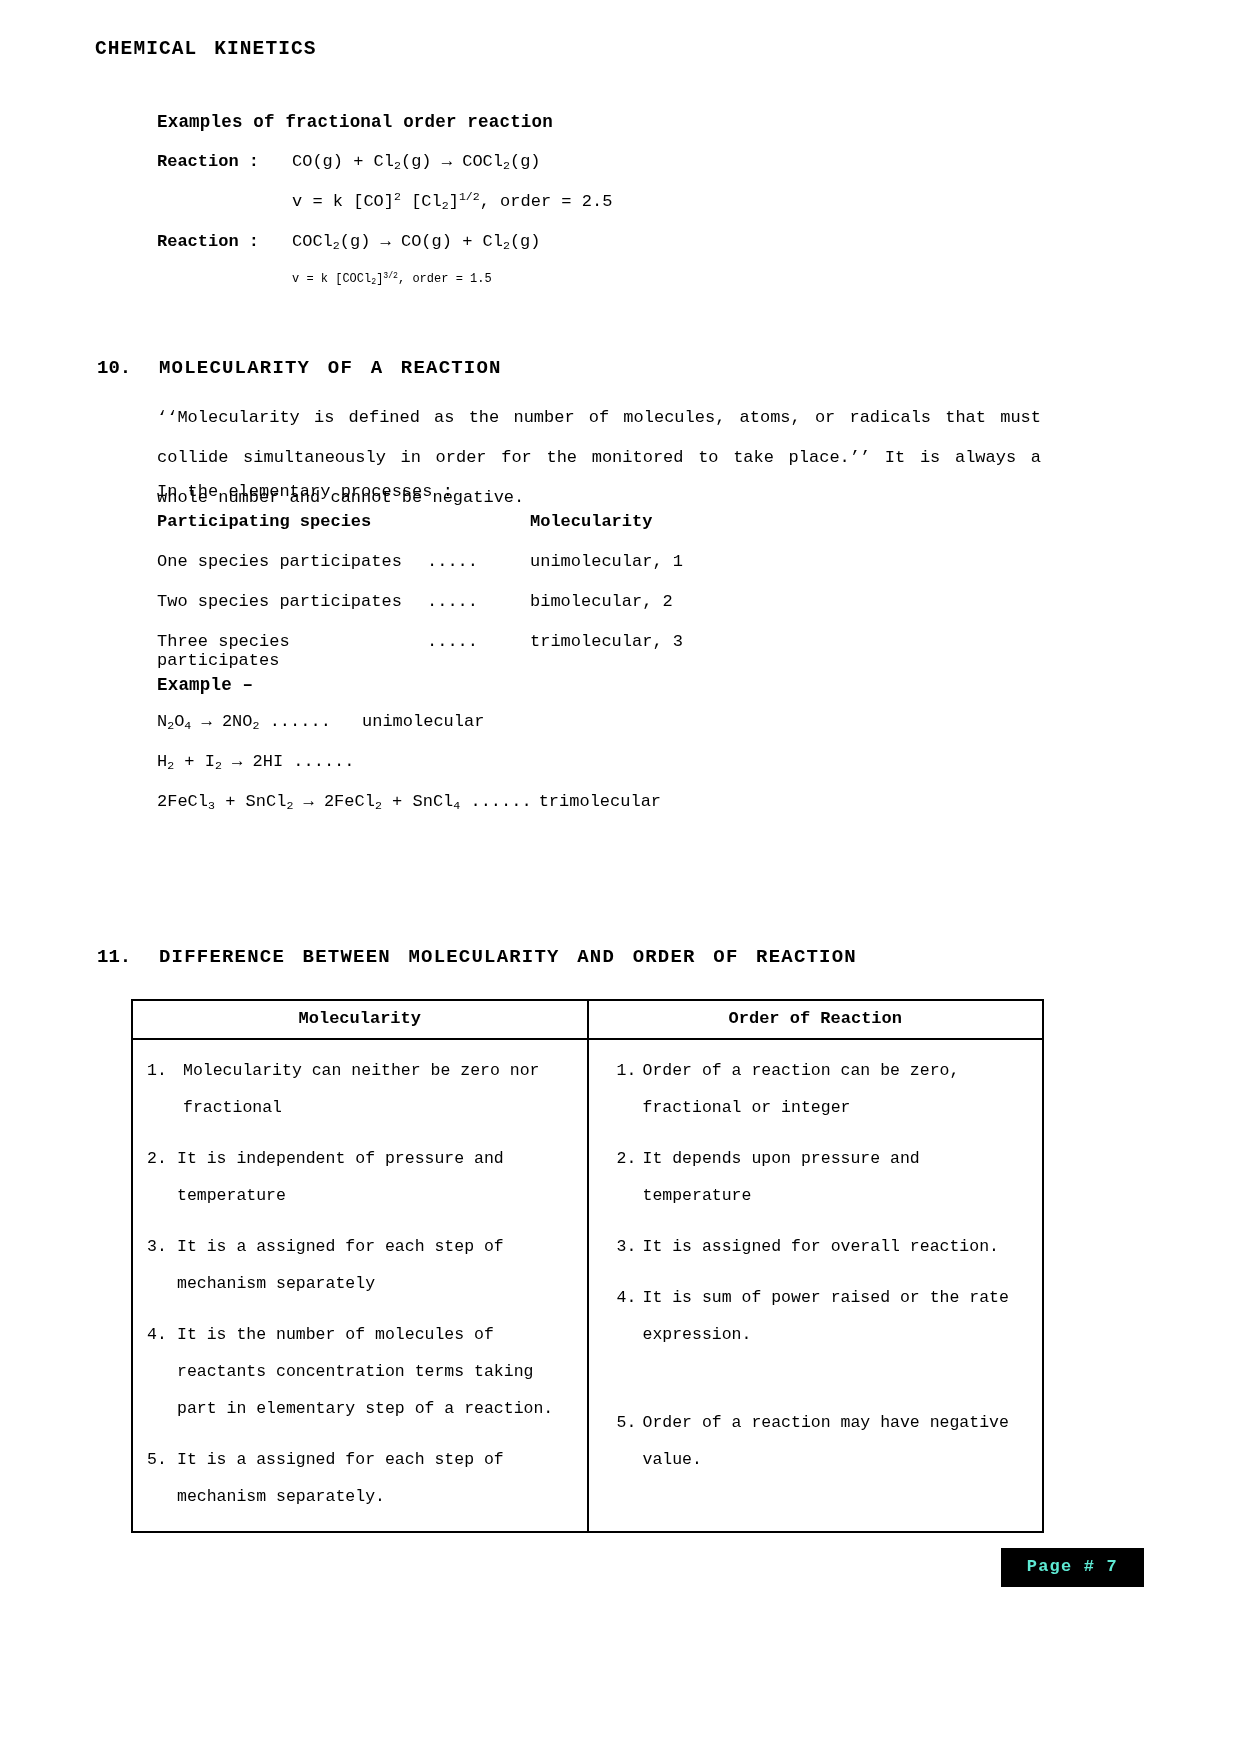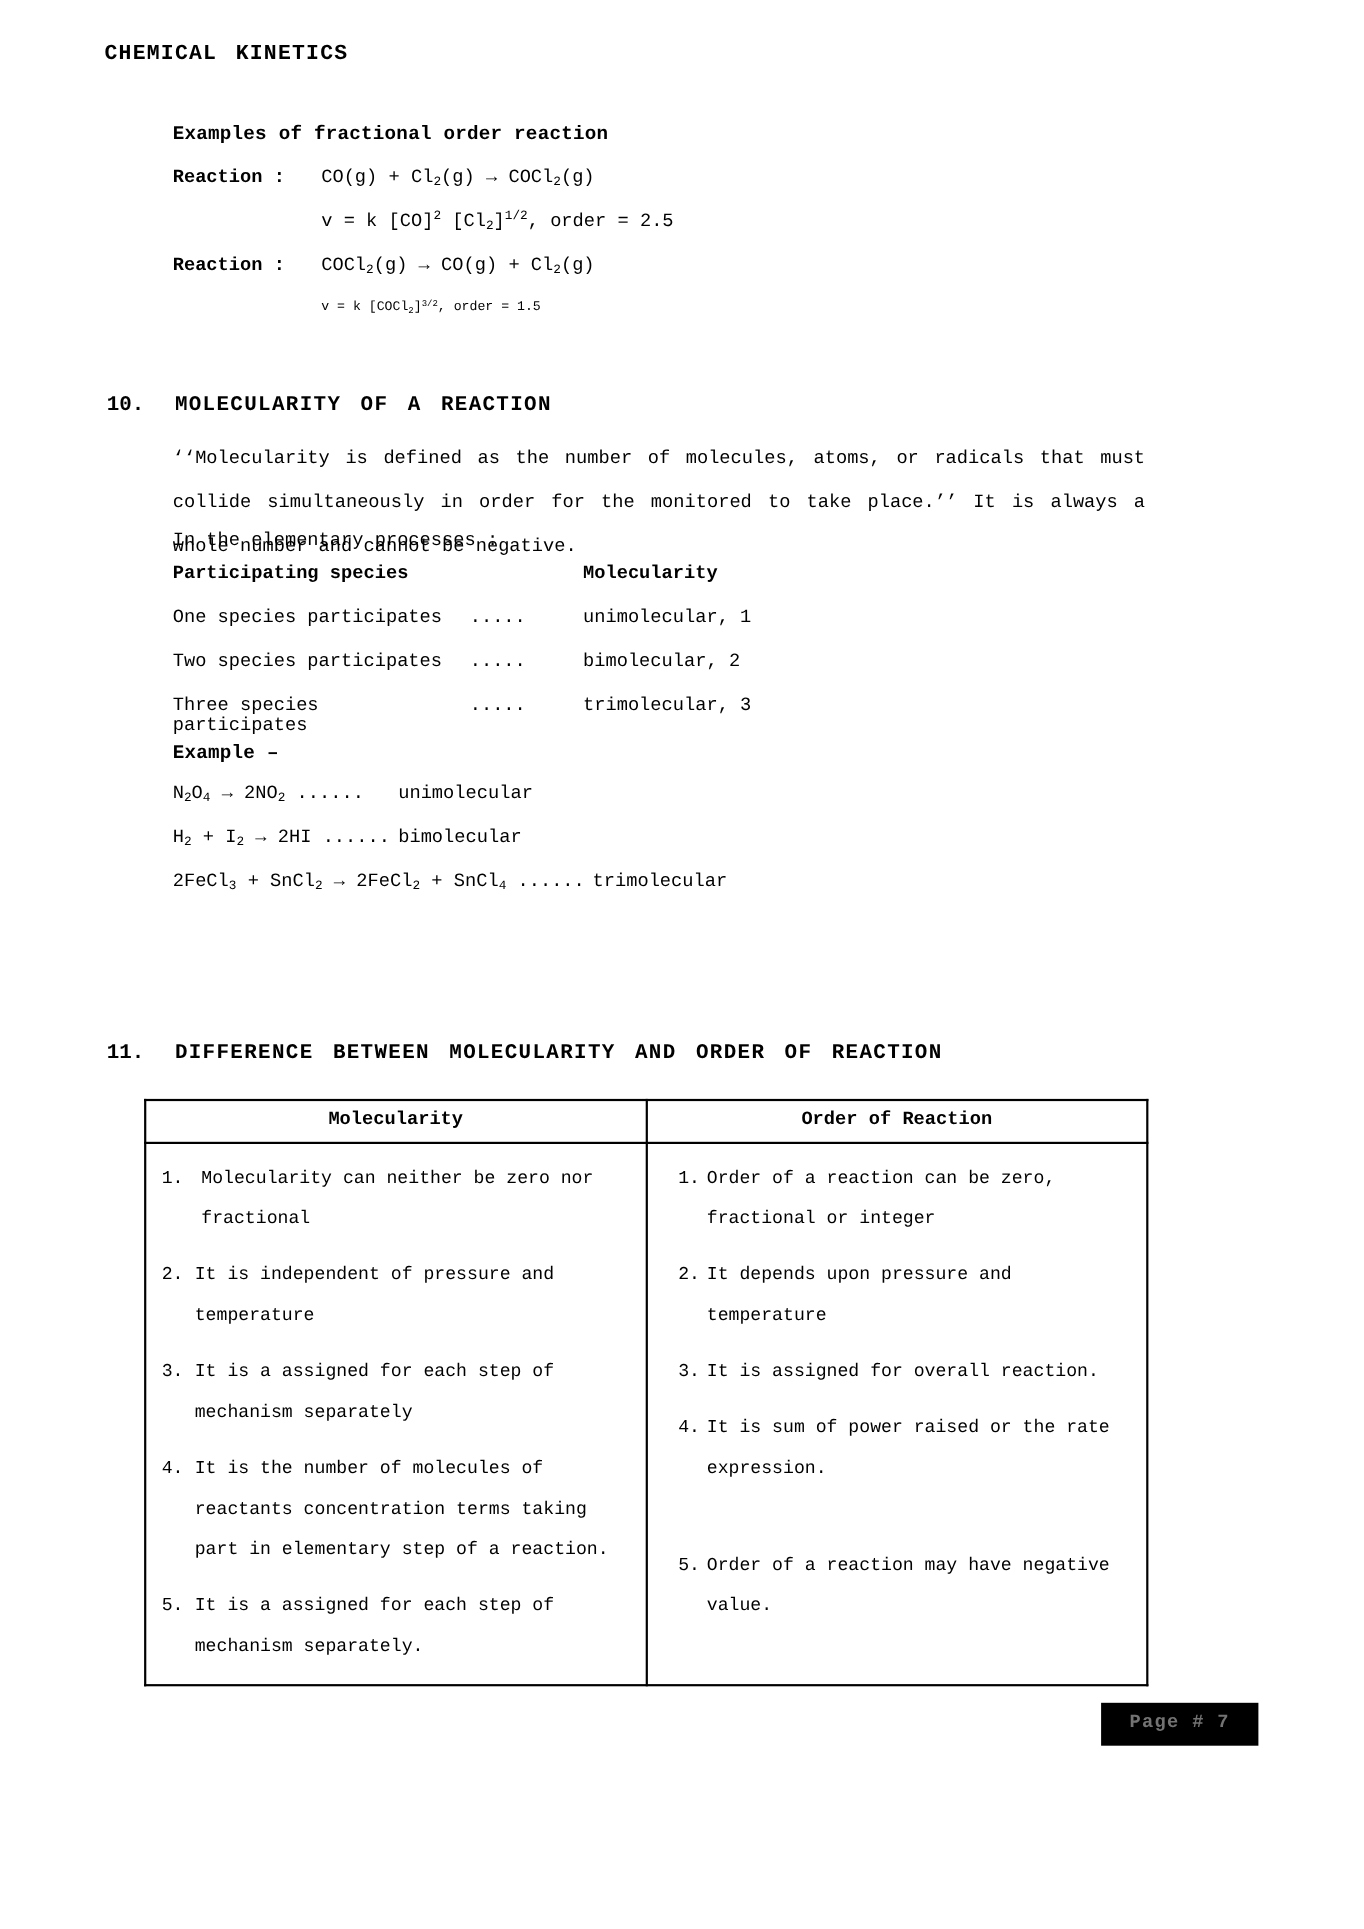--- a/index.html
+++ b/index.html
@@ -200,21 +200,21 @@
   td.col-right {
     padding-left: 28px;
   }
 
   
   .page-badge {
     position: absolute;
     right: 96px;
     bottom: 167px;
     background: #000000;
-    color: #737373;
+    color: #5eead4;
     font-size: 17px;
     font-weight: bold;
     letter-spacing: 1.2px;
     padding: 9px 26px 11px 26px;
   }
 </style>
 </head>
 <body>
 
 <div class="page">
@@ -283,21 +283,20 @@
     <div class="eq-row">
       <span class="eq-left">
         <span>N</span><sub>2</sub><span>O</span><sub>4</sub><span> → 2NO</span><sub>2</sub><span> ......</span>
       </span>
       <span class="eq-right">unimolecular</span>
     </div>
     <div class="eq-row">
       <span class="eq-left">
         <span>H</span><sub>2</sub><span> + I</span><sub>2</sub><span> → 2HI ......</span>
       </span>
-      <span class="eq-right">bimolecular</span>
     </div>
     <div class="eq-row wide">
       <span class="eq-left">
         <span>2FeCl</span><sub>3</sub><span> + SnCl</span><sub>2</sub><span> →  2FeCl</span><sub>2</sub><span> + SnCl</span><sub>4</sub><span> ......</span>
       </span>
       <span class="eq-right" style="padding-left:7px;">trimolecular</span>
     </div>
   </div>
 
 

